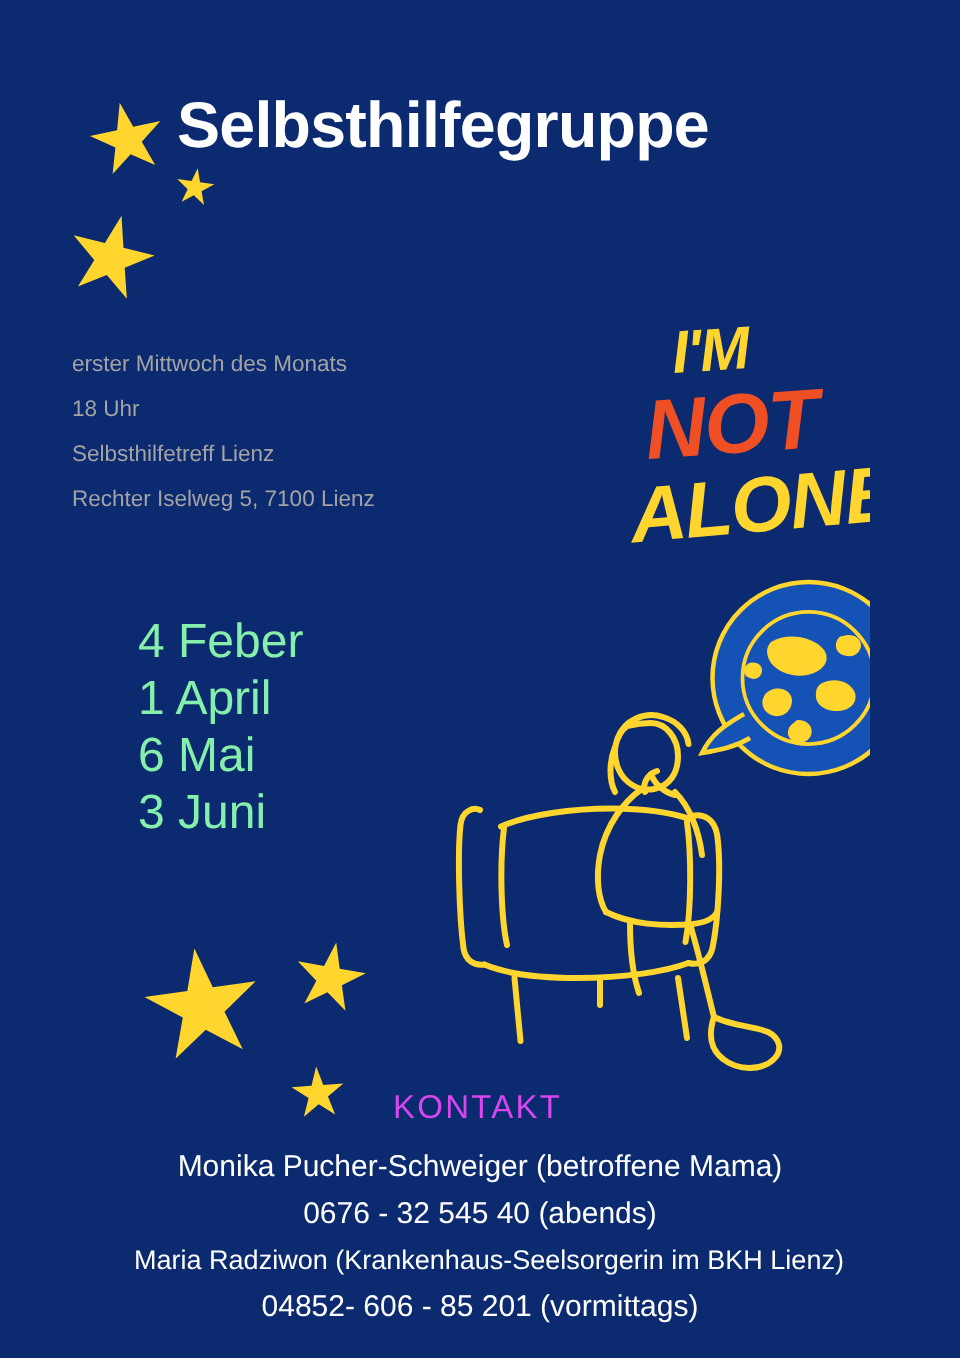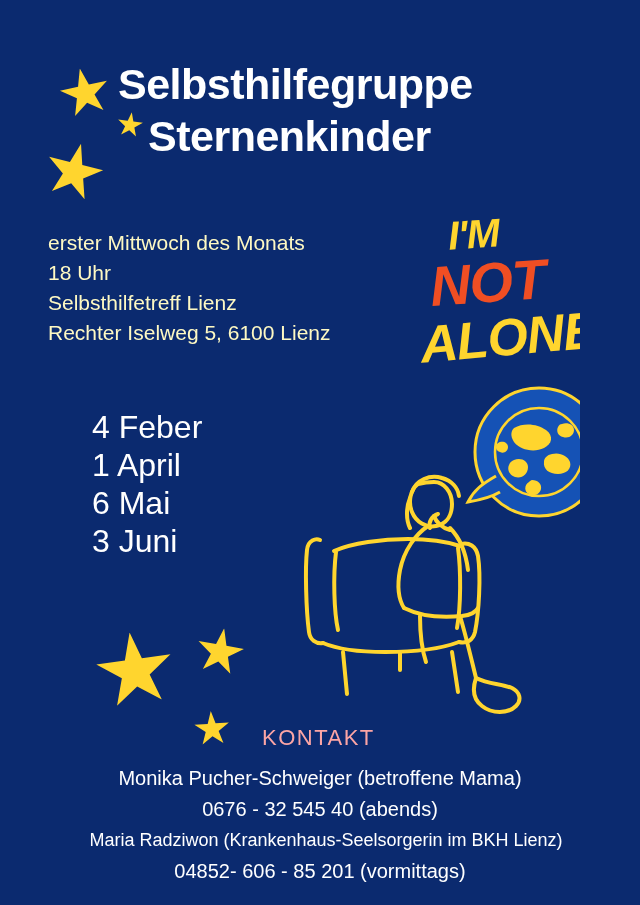--- a/index.html
+++ b/index.html
@@ -54,22 +54,22 @@
   .star.s6 { left: 194px; top: 711px; width: 36px;  height: 36px;  transform: rotate(-4deg); }
 
   
   .info-block {
     position: absolute;
     left: 48px;
     top: 228px;
     width: 380px;
   }
   .info-line {
-    color: #fef9c3;
-    font-size: 21px;
+    color: #a3a3a3;
+    font-size: 15px;
     line-height: 30px;
     white-space: nowrap;
   }
 
   
   .not-alone {
     position: absolute;
     left: 420px;
     top: 212px;
     width: 200px;
@@ -104,41 +104,41 @@
     transform: rotate(-5deg);
   }
 
   
   .dates {
     position: absolute;
     left: 92px;
     top: 408px;
   }
   .date-line {
-    color: #ffffff;
+    color: #86efac;
     font-size: 32px;
     line-height: 38px;
     white-space: nowrap;
   }
 
   
   .illustration {
     position: absolute;
     left: 300px;
     top: 380px;
     width: 330px;
     height: 390px;
   }
 
   
   .kontakt-label {
     position: absolute;
     left: 262px;
     top: 725px;
-    color: #fca5a5;
+    color: #d946ef;
     font-size: 22px;
     letter-spacing: 1.5px;
   }
   .contact-block {
     position: absolute;
     left: 0;
     top: 763px;
     width: 640px;
     text-align: center;
   }
@@ -157,28 +157,27 @@
 <body>
 
 <div class="poster">
 
   <div class="star s1"></div>
   <div class="star s2"></div>
   <div class="star s3"></div>
 
   <div class="title-block">
     <div class="title-line">Selbsthilfegruppe</div>
-    <div class="title-line second">Sternenkinder</div>
   </div>
 
   <div class="info-block">
     <div class="info-line">erster Mittwoch des Monats</div>
     <div class="info-line">18 Uhr</div>
     <div class="info-line">Selbsthilfetreff Lienz</div>
-    <div class="info-line">Rechter Iselweg 5, 6100 Lienz</div>
+    <div class="info-line">Rechter Iselweg 5, 7100 Lienz</div>
   </div>
 
   <div class="not-alone">
     <div class="na-word na-im">I'M</div>
     <div class="na-word na-not">NOT</div>
     <div class="na-word na-alone">ALONE</div>
   </div>
 
   <div class="dates">
     <div class="date-line">4 Feber</div>

